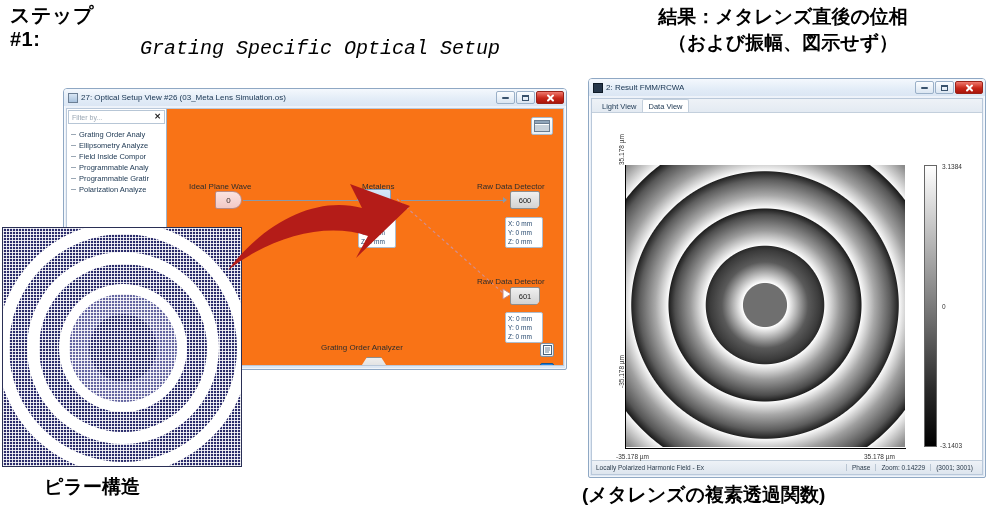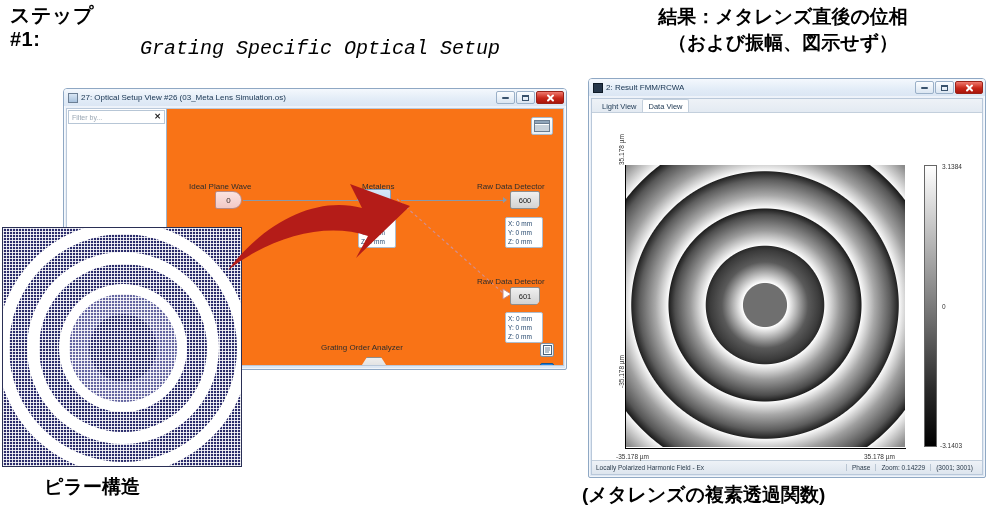--- a/index.html
+++ b/index.html
@@ -272,20 +272,28 @@
           </span>
       </span>
     </div>
 
     <div id="setupBody">
 
       <div class="tree-pane">
         <div class="filter-box">
           <span class="ph">Filter by...</span>
           <span class="xx">✕</span>
+        </div>
+        <div class="tree-list">
+          <div class="tree-item">Grating Order Analy</div>
+          <div class="tree-item">Ellipsometry Analyze</div>
+          <div class="tree-item">Field Inside Compor</div>
+          <div class="tree-item">Programmable Analy</div>
+          <div class="tree-item">Programmable Gratir</div>
+          <div class="tree-item">Polarization Analyze</div>
         </div>
       </div>
 
       <div class="canvas-pane">
 
         <div class="tb-icon" style="right:10px; top:8px;">
           <svg width="16" height="12" viewBox="0 0 16 12">
             <rect x="0.5" y="0.5" width="15" height="11" fill="#fff" stroke="#6b7d91"></rect>
             <rect x="0.5" y="0.5" width="15" height="3" fill="#8fa5ba" stroke="#6b7d91"></rect>
             <line x1="1" y1="6" x2="15" y2="6" stroke="#93a6b8"></line>

